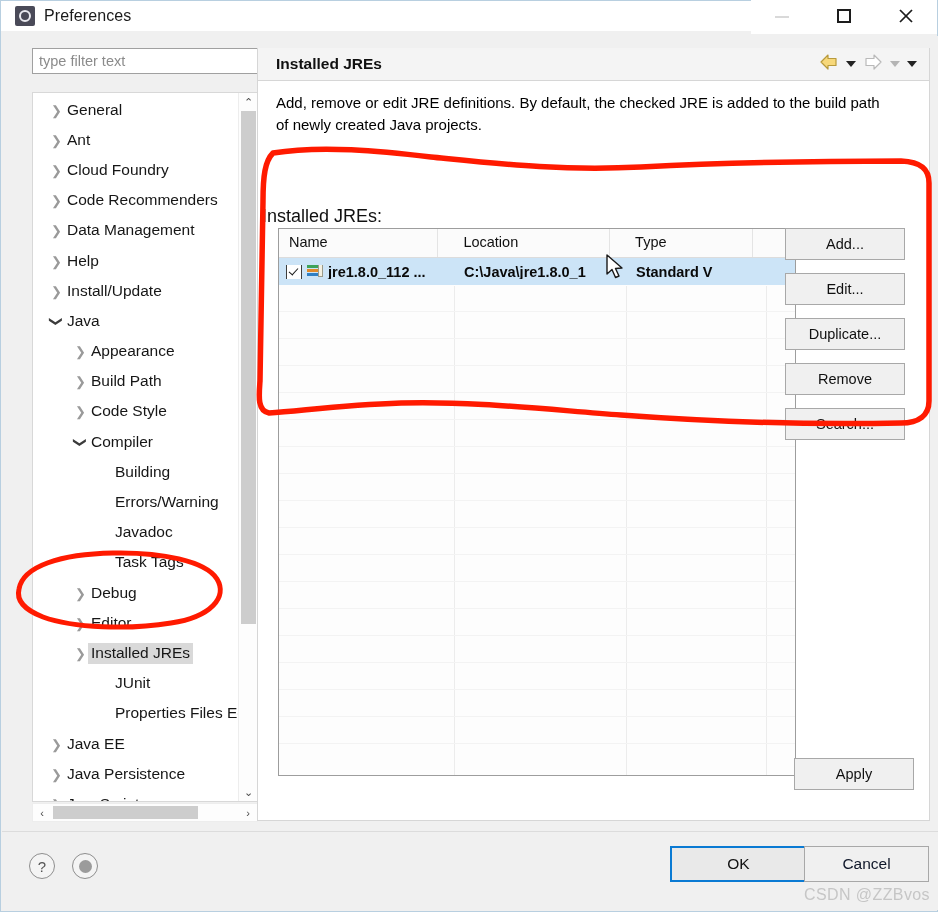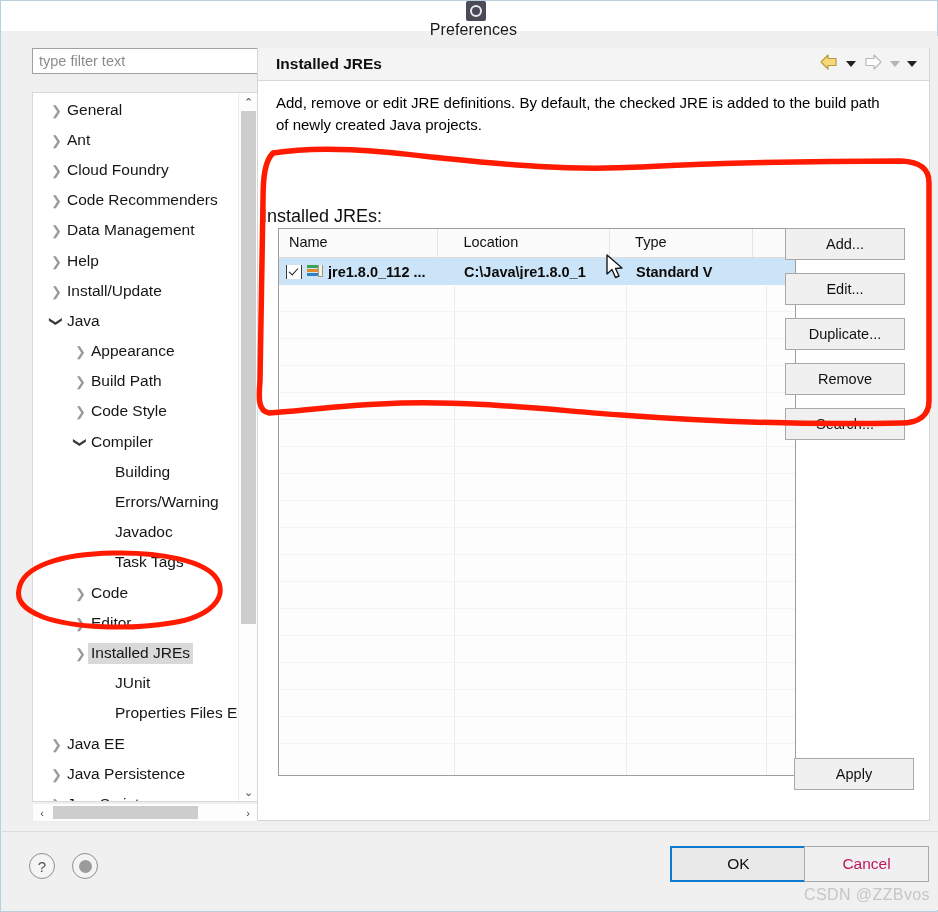--- a/index.html
+++ b/index.html
@@ -24,21 +24,20 @@
   }
 
   
   .titlebar {
     position: absolute;
     left: 0; top: 0; right: 0;
     height: 30px;
     background: #ffffff;
     display: flex;
     align-items: center;
-    flex-direction: column;
   }
   .title-icon {
     width: 20px; height: 20px;
     margin-left: 14px;
     position: relative;
     flex: none;
   }
   .title-icon .cog-outer {
     position: absolute; left: 0; top: 0;
     width: 20px; height: 20px;
@@ -447,21 +446,21 @@
     position: absolute;
     left: 802px; top: 14px;
     width: 125px; height: 36px;
     background: #f0f0f0;
     border: 1px solid #a8a8a8;
     box-sizing: border-box;
     display: flex;
     align-items: center;
     justify-content: center;
     font-size: 15.5px;
-    color: #be185d;
+    color: #0f172a;
   }
 
   .watermark {
     position: absolute;
     right: 8px; bottom: 6px;
     font-size: 16px;
     color: #c6c6c6;
     letter-spacing: .4px;
     font-family: "Liberation Sans", sans-serif;
   }
@@ -572,21 +571,21 @@
             <div class="tree-item lvl2">
               <span class="arrow none" style="display: inline-block;"></span>
               <span class="lbl">Javadoc</span>
             </div>
             <div class="tree-item lvl2">
               <span class="arrow none" style="display: inline-block;"></span>
               <span class="lbl">Task Tags</span>
             </div>
             <div class="tree-item lvl1">
               <span class="arrow " style="display: inline-block;">❯</span>
-              <span class="lbl">Code</span>
+              <span class="lbl">Debug</span>
             </div>
             <div class="tree-item lvl1">
               <span class="arrow " style="display: inline-block;">❯</span>
               <span class="lbl">Editor</span>
             </div>
             <div class="tree-item lvl1 selected">
               <span class="arrow " style="display: inline-block;">❯</span>
               <span class="lbl">Installed JREs</span>
             </div>
             <div class="tree-item lvl2">

